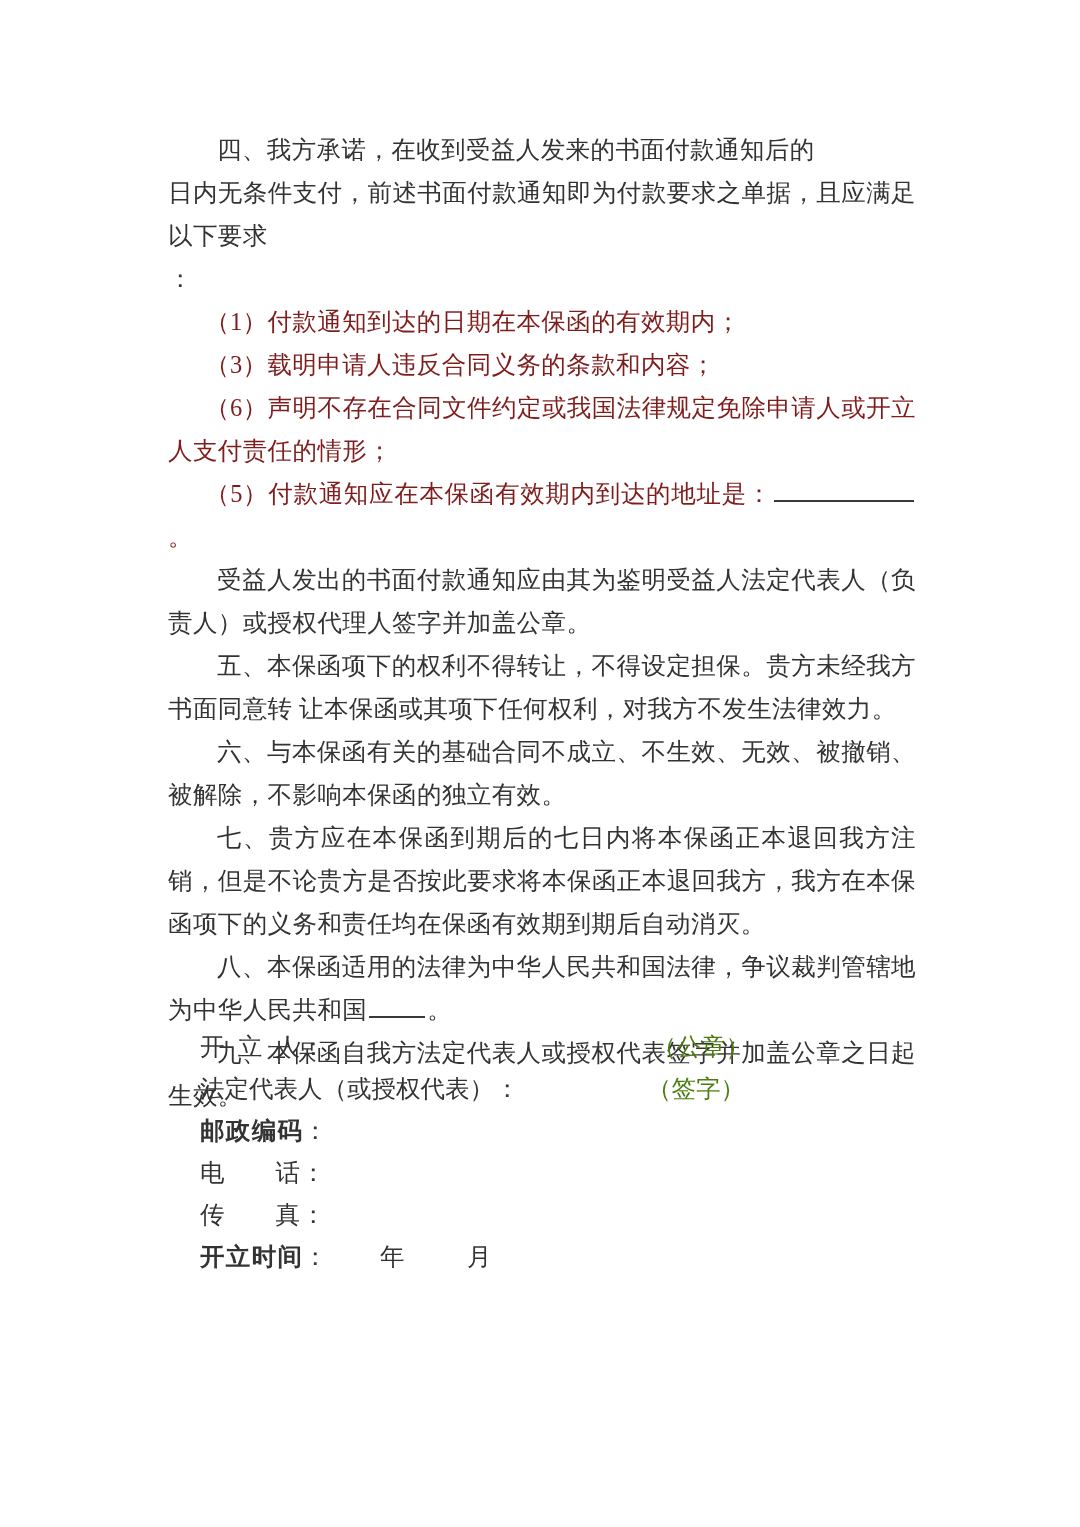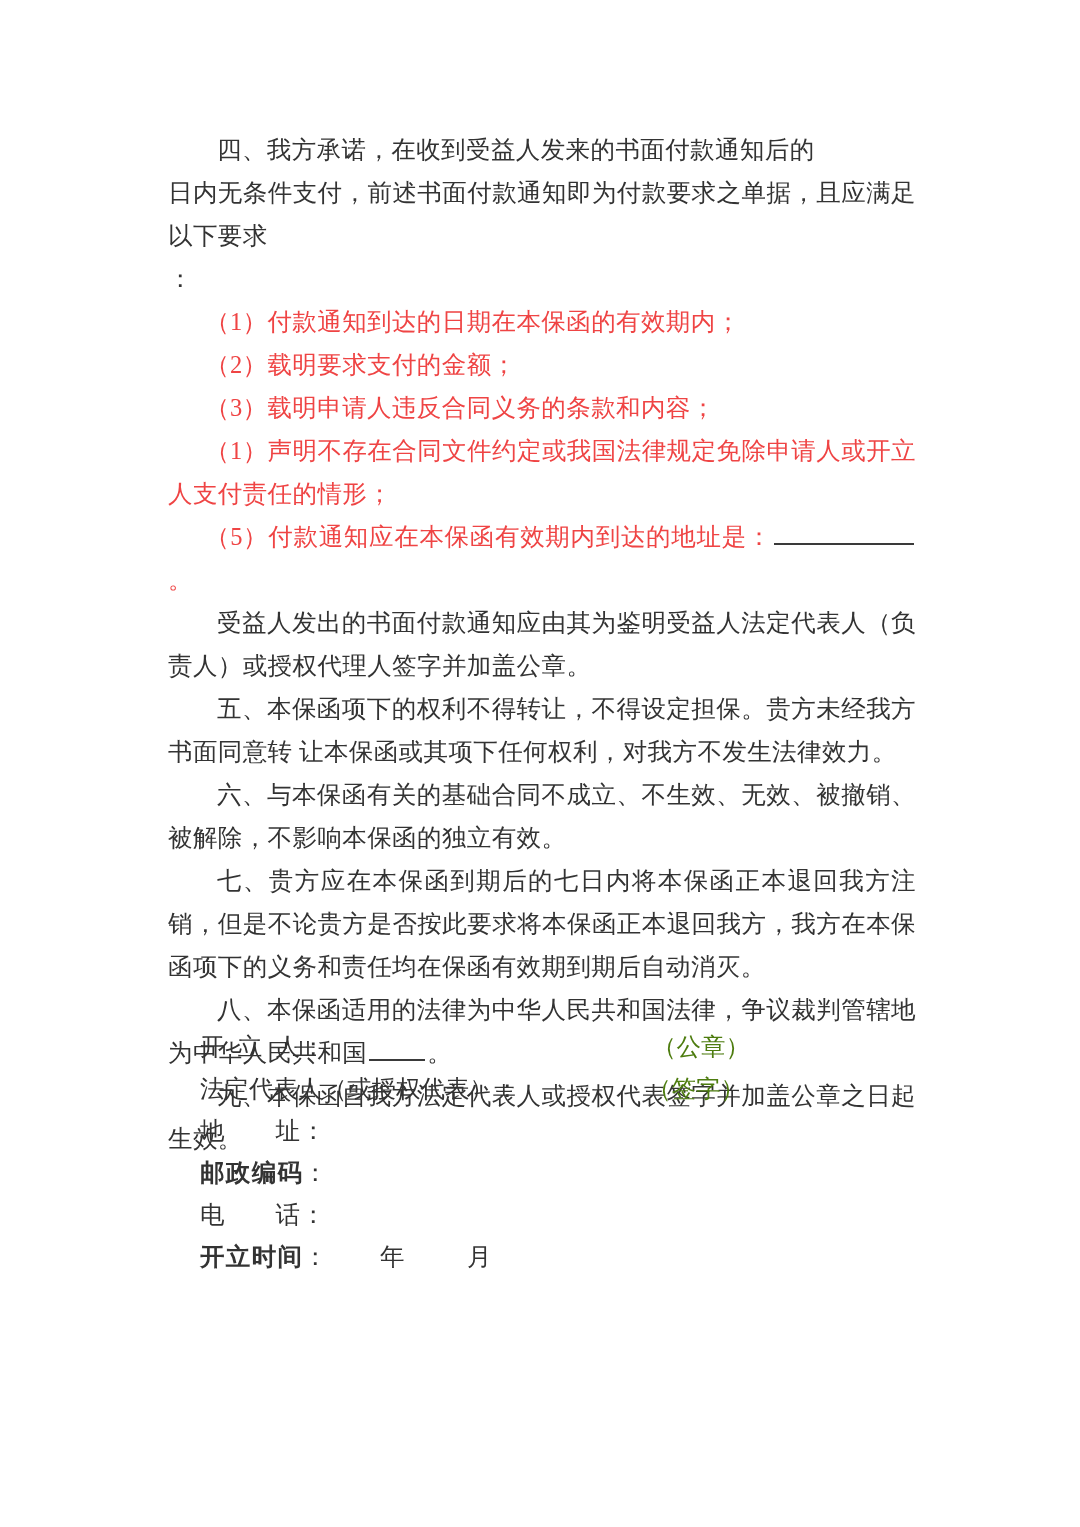--- a/index.html
+++ b/index.html
@@ -52,21 +52,21 @@
 
   
   .listitem {
     font-size: 24.5px;
     line-height: 43px;
     letter-spacing: 0.4px;
     margin: 0;
     text-indent: 37px;
     text-align: justify;
     text-justify: inter-character;
-    color: #ef4444;
+    color: #7f1d1d;
   }
   .listitem.wraps {
     text-align: justify;
   }
 
   
   .blank {
     display: inline-block;
     border-bottom: 2px solid #3a3a3a;
     vertical-align: baseline;
@@ -143,27 +143,24 @@
       <span class="softbreak">日内无条件支付，前述书面付款通知即为付款要求之单据，且应满足以下要求</span>
     </p>
     <p class="para">
       <span>：</span>
     </p>
 
     <p class="listitem">
       <span>（1）付款通知到达的日期在本保函的有效期内；</span>
     </p>
     <p class="listitem">
-      <span>（2）载明要求支付的金额；</span>
-    </p>
-    <p class="listitem">
       <span>（3）载明申请人违反合同义务的条款和内容；</span>
     </p>
     <p class="listitem wraps">
-      <span>（1）声明不存在合同文件约定或我国法律规定免除申请人或开立人支付责任的情形；</span>
+      <span>（6）声明不存在合同文件约定或我国法律规定免除申请人或开立人支付责任的情形；</span>
     </p>
 
     <p class="listitem"><span>（5）付款通知应在本保函有效期内到达的地址是：</span><span class="blank long"></span><span>。</span></p>
 
     <p class="para indent2">
       <span>受益人发出的书面付款通知应由其为鉴明受益人法定代表人（负责人）或授权代理人签字并加盖公章。</span>
     </p>
 
     <p class="para indent2">
       <span>五、本保函项下的权利不得转让，不得设定担保。贵方未经我方书面同意转 让本保函或其项下任何权利，对我方不发生法律效力。</span>
@@ -190,32 +187,32 @@
     <div class="sig-row">
       <span class="sig-label spread3">开立人</span><span class="sig-colon">：</span>
       <span class="sig-note" style="left:452px;">（公章）</span>
     </div>
 
     <div class="sig-row">
       <span class="sig-label">法定代表人（或授权代表）</span><span class="sig-colon">：</span>
       <span class="sig-note" style="left:447px;">（签字）</span>
     </div>
 
-    <div class="sig-row">
-      <span class="sig-label spread3">地址</span><span class="sig-colon">：</span>
-    </div>
 
     <div class="sig-row">
       <span class="sig-label spread-wide">邮政编码</span><span class="sig-colon">：</span>
     </div>
 
     <div class="sig-row">
       <span class="sig-label spread3">电话</span><span class="sig-colon">：</span>
     </div>
 
+    <div class="sig-row">
+      <span class="sig-label spread3">传真</span><span class="sig-colon">：</span>
+    </div>
 
     <div class="sig-row">
       <span class="sig-label spread-wide">开立时间</span><span class="sig-colon">：</span>
       <span class="sig-date-field" style="left:180px;">年</span>
       <span class="sig-date-field" style="left:267px;">月</span>
     </div>
 
   </div>
 </div>
 

